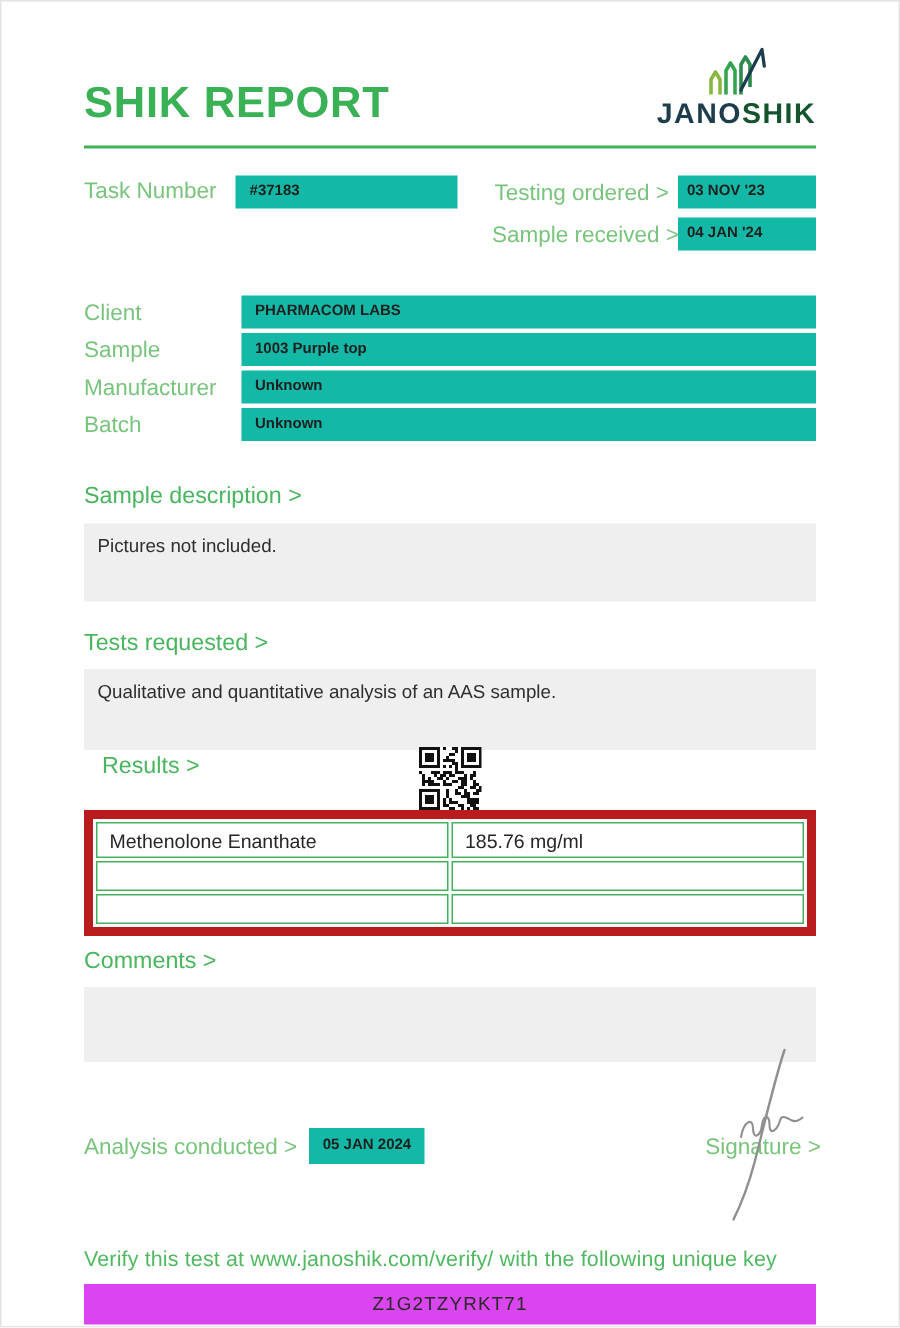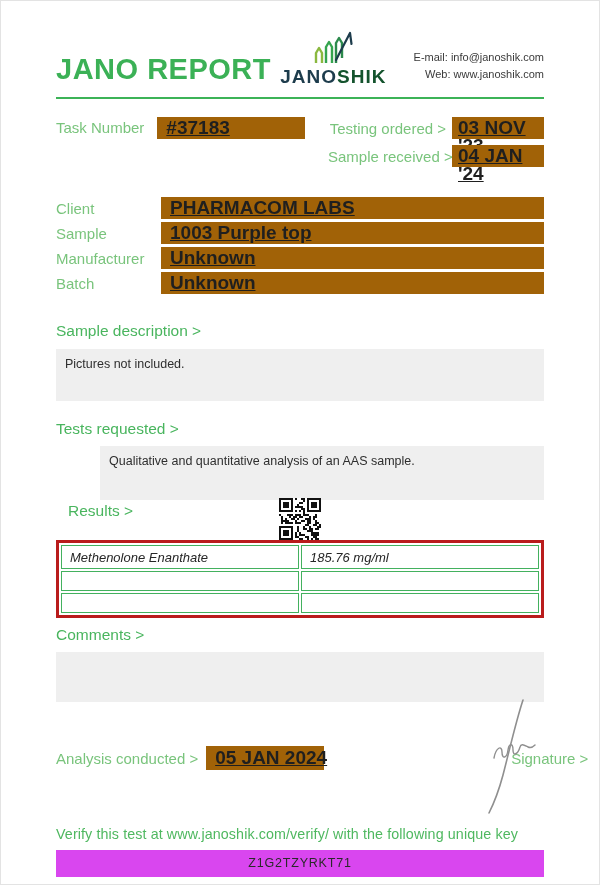--- a/index.html
+++ b/index.html
@@ -18,21 +18,21 @@
   .logo-icon { height:34px; margin-bottom:2px; }
   .logo-word { font-size:19px; font-weight:700; letter-spacing:1px; line-height:1; }
   .logo-word .dark { color:#1d3c4c; }
   .logo-word .green { color:#14532d; }
   .contact { text-align:right; font-size:11px; color:#3a3a3a; line-height:1.5; padding-bottom:4px; }
   .rule { height:2px; background:#3cb357; margin-top:11px; }
 
   
   .glabel { color:#79c47c; font-size:15px; white-space:nowrap; }
   .gheading { color:#49b55e; font-size:15.5px; }
-  .vbox { background:#a16207; color:#1f1f1f; font-weight:700; font-size:19px; padding:2px 9px; line-height:18px; height:22px;text-decoration:underline; }
+  .vbox { background:#14b8a6; color:#1f1f1f; font-weight:700; font-size:10px; padding:2px 9px; line-height:18px; height:22px; }
   .graybox { background:#efefef; color:#2e2e2e; font-size:12.5px; padding:7px 9px; line-height:1.35; }
 
   
   .task-row { display:flex; justify-content:space-between; margin-top:18px; }
   .task-left { display:flex; align-items:flex-start; }
   .task-left .glabel { padding-top:2px; }
   .task-left .vbox { width:148px; margin-left:13px; }
   .dates { display:flex; flex-direction:column; gap:6px; }
   .date-row { display:flex; align-items:center; }
   .date-row .glabel { width:118px; text-align:right; }
@@ -40,27 +40,27 @@
 
   
   .info { margin-top:30px; }
   .info-row { display:flex; align-items:center; margin-bottom:3px; }
   .info-row .glabel { width:105px; }
   .info-row .vbox { flex:1; }
 
   .section-heading { margin-top:28px; }
   .section-heading.tests { margin-top:19px; }
   .desc-box { margin-top:9px; height:52px; }
-  .tests-box { margin-top:8px; height:54px;margin-left:44px; }
+  .tests-box { margin-top:8px; height:54px; }
 
   
   .results-head { position:relative; margin-top:14px; height:22px; }
   .results-head .gheading { position:absolute; left:0; bottom:16px;margin-left:12px; }
   .qr { position:absolute; left:50%; transform:translateX(-50%); bottom:-4px; width:42px; height:42px; background:#fff; }
-  .results-table-wrap { margin-top:4px; border:3px solid #b91c1c;font-style:italic; }
+  .results-table-wrap { margin-top:4px; border:6px solid #b91c1c; }
   table.results { width:100%; border-collapse:separate; border-spacing:2px; }
   table.results td { border:1px solid #43b15e; font-size:13px; color:#262626; padding:3px 8px; height:20px; width:50%; }
   table.results tr:first-child td { height:24px; }
 
   .comments-heading { margin-top:8px; }
   .comments-box { margin-top:8px; height:50px; }
 
   
   .analysis-row { display:flex; align-items:center; margin-top:44px; }
   .analysis-row .vbox { width:118px; margin-left:8px; height:24px; padding-top:3px; white-space:nowrap; }
@@ -71,35 +71,31 @@
   .verify-text { margin-top:56px; font-size:14.3px; color:#4fb860; letter-spacing:.1px; }
   .key-box { margin-top:8px; height:27px; background:#d946ef; text-align:center;
              font-size:12.5px; color:#2a2a2a; line-height:27px; letter-spacing:.8px; }
 </style>
 </head>
 <body>
 
 <div class="page">
 
   <div class="header">
-    <div class="report-title">JANO REPORT</div>
+    <div class="report-title">SHIK REPORT</div>
     <div class="logo">
       <svg class="logo-icon" width="52" height="34" viewBox="0 0 52 34" fill="none">
         <path d="M9 32 V22 L12 17 L15 22 V32" stroke="#8ab83f" stroke-width="2.4" stroke-linejoin="round"></path>
         <path d="M19 32 V16 L22 11 L25 16 V32" stroke="#35a44e" stroke-width="2.4" stroke-linejoin="round"></path>
         <path d="M29 32 V12 L32 7 L35 12 V27" stroke="#2c8a4c" stroke-width="2.4" stroke-linejoin="round"></path>
         <path d="M29 29 L43 2 L44.5 13" stroke="#1d3c4c" stroke-width="2.2" stroke-linejoin="round" stroke-linecap="round"></path>
       </svg>
       <div class="logo-word">
         <span class="dark">JANO</span><span class="green">SHIK</span>
       </div>
-    </div>
-    <div class="contact">
-      <div><span>E-mail:</span> <span>info@janoshik.com</span></div>
-      <div><span>Web:</span> <span>www.janoshik.com</span></div>
     </div>
   </div>
   <div class="rule"></div>
 
   <div class="task-row">
     <div class="task-left">
       <span class="glabel">Task Number</span>
       <span class="vbox">#37183</span>
     </div>
     <div class="dates">

